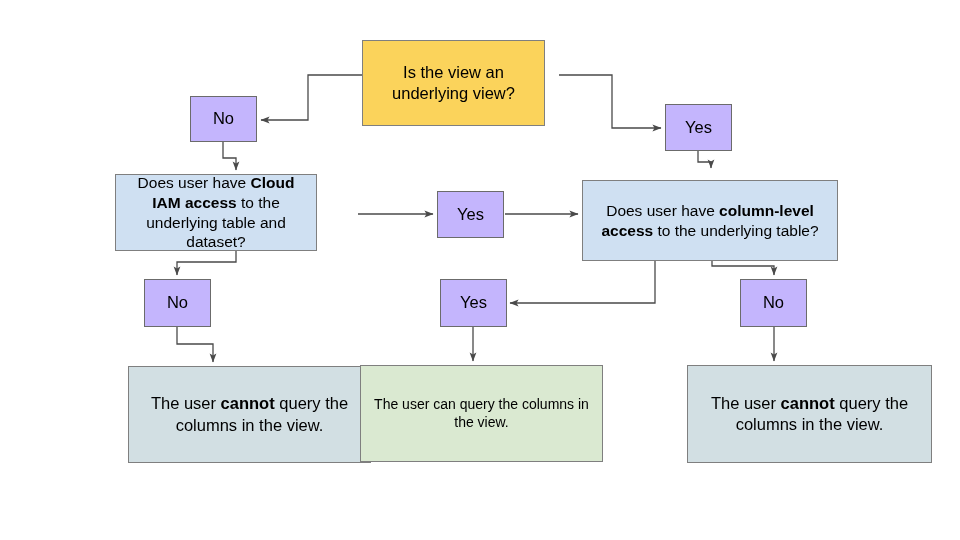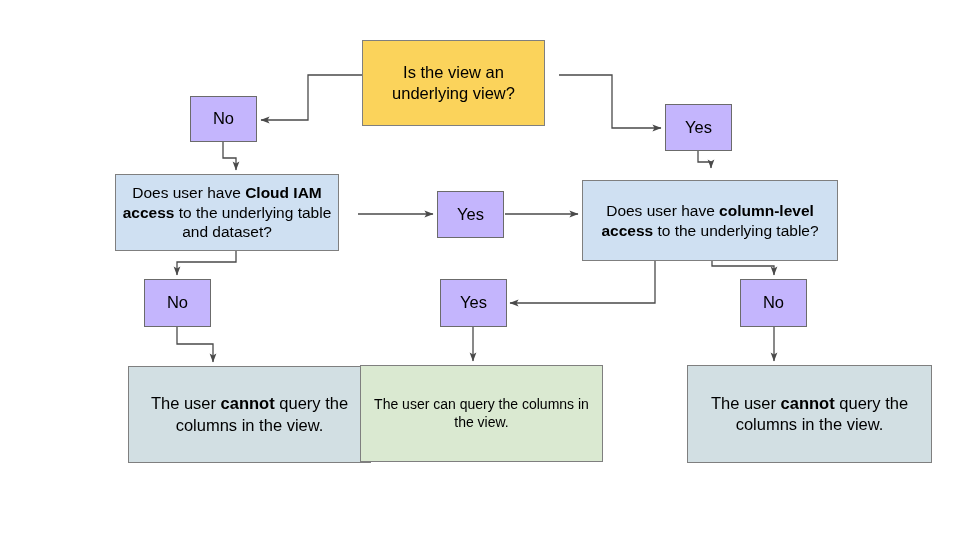--- a/index.html
+++ b/index.html
@@ -110,21 +110,21 @@
   </div>
 
   <div class="node node-label" style="left:190px; top:96px; width:67px; height:46px;">
     <span class="txt">No</span>
   </div>
 
   <div class="node node-label" style="left:665px; top:104px; width:67px; height:47px;">
     <span class="txt">Yes</span>
   </div>
 
-  <div class="node node-decision" style="left:115px; top:174px; width:224px; height:77px;">
+  <div class="node node-decision" style="left:115px; top:174px; width:202px; height:77px;">
     <span class="txt"><span>Does user have </span><b>Cloud IAM access</b><span> to the underlying table and dataset?</span></span>
   </div>
 
   <div class="node node-label" style="left:437px; top:191px; width:67px; height:47px;">
     <span class="txt">Yes</span>
   </div>
 
   <div class="node node-decision" style="left:582px; top:180px; width:256px; height:81px;">
     <span class="txt"><span>Does user have </span><b>column-level access</b><span> to the underlying table?</span></span>
   </div>

